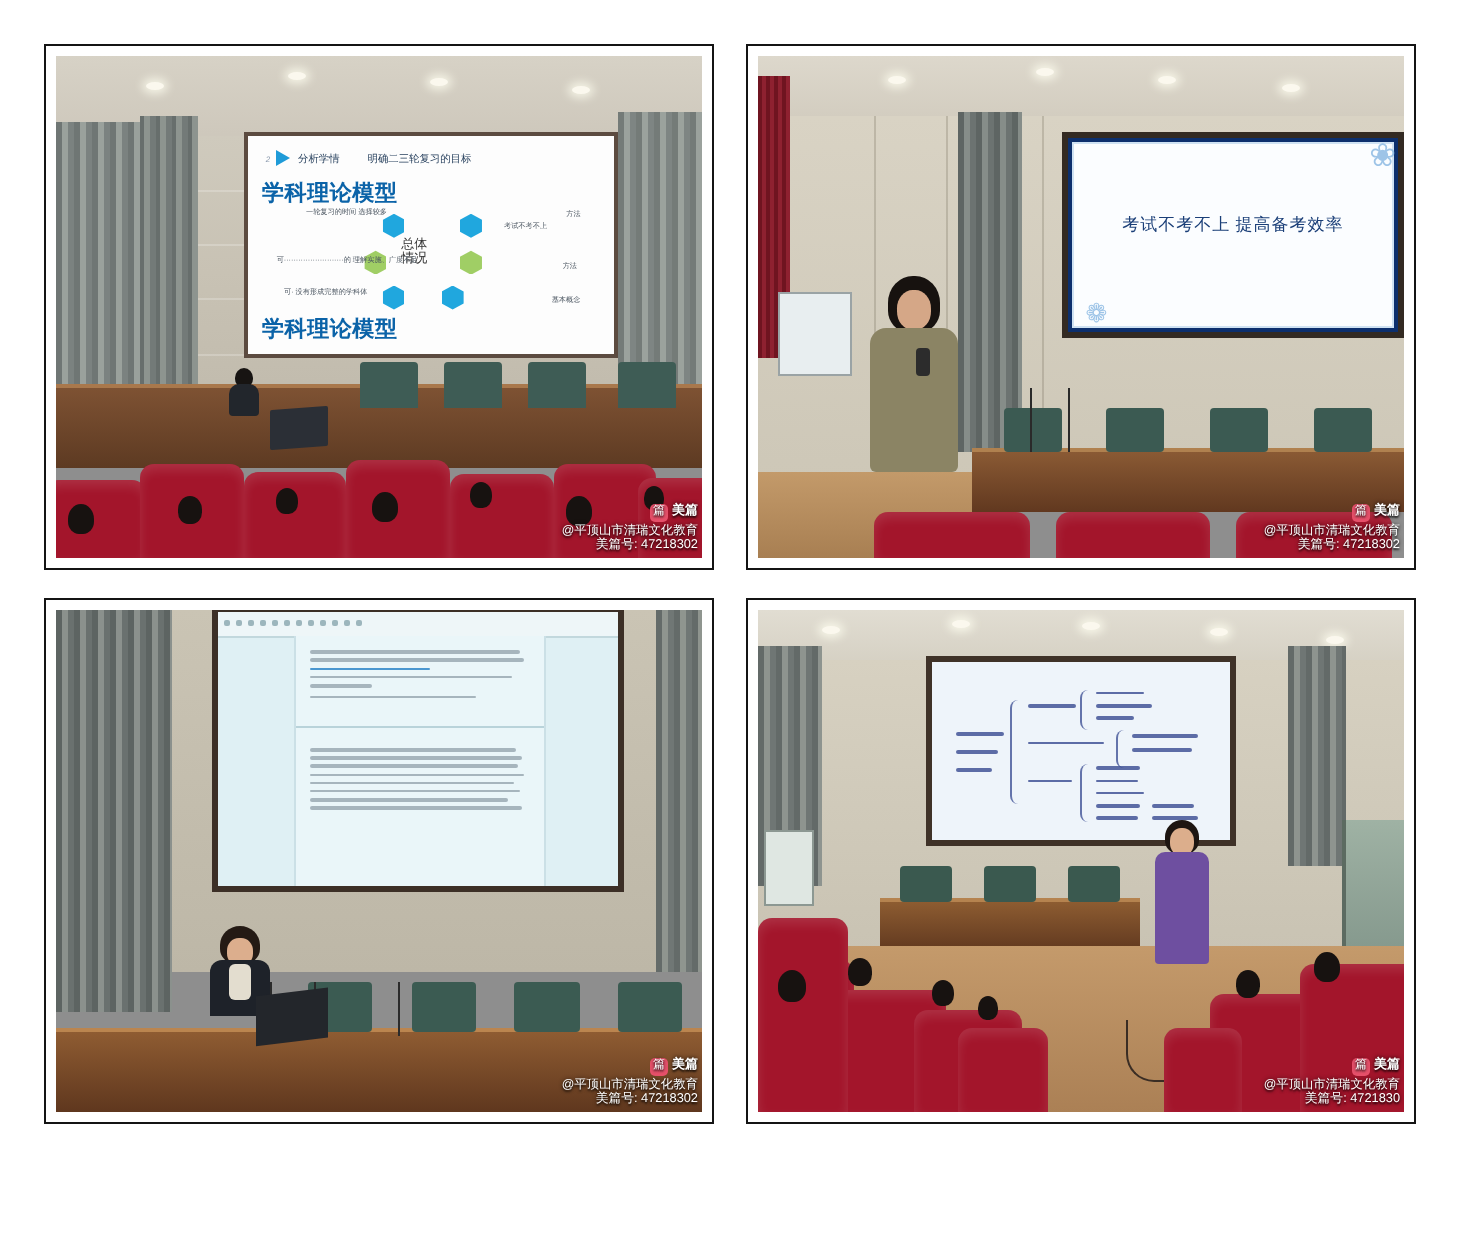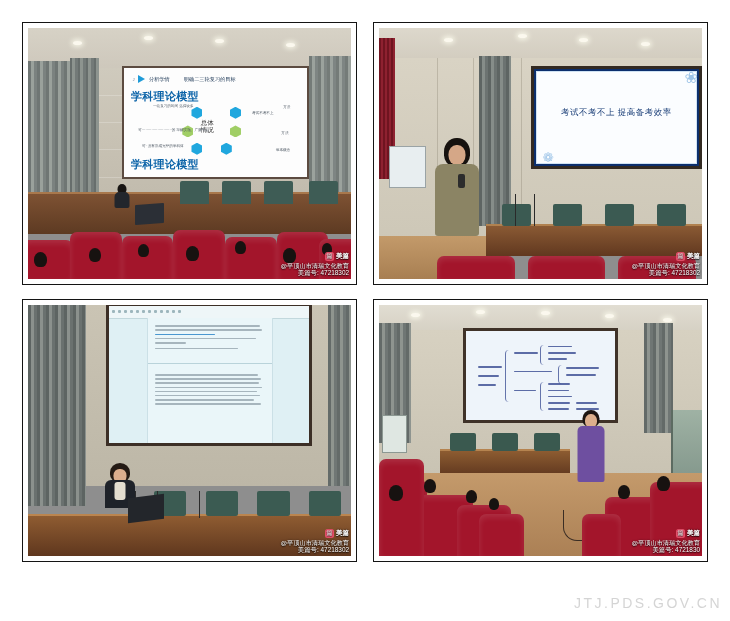--- a/index.html
+++ b/index.html
@@ -724,14 +724,13 @@
         </div>
         <div class="wm-account">@平顶山市清瑞文化教育</div>
         <div class="wm-id">美篇号: 4721830</div>
       </div>
     </div>
   </div>
 
 </div>
 
 <div class="site-wm">
-  <div class="site-wm-url">JTJ.PDS.GOV.CN</div>
 </div>
 
 </body></html>

